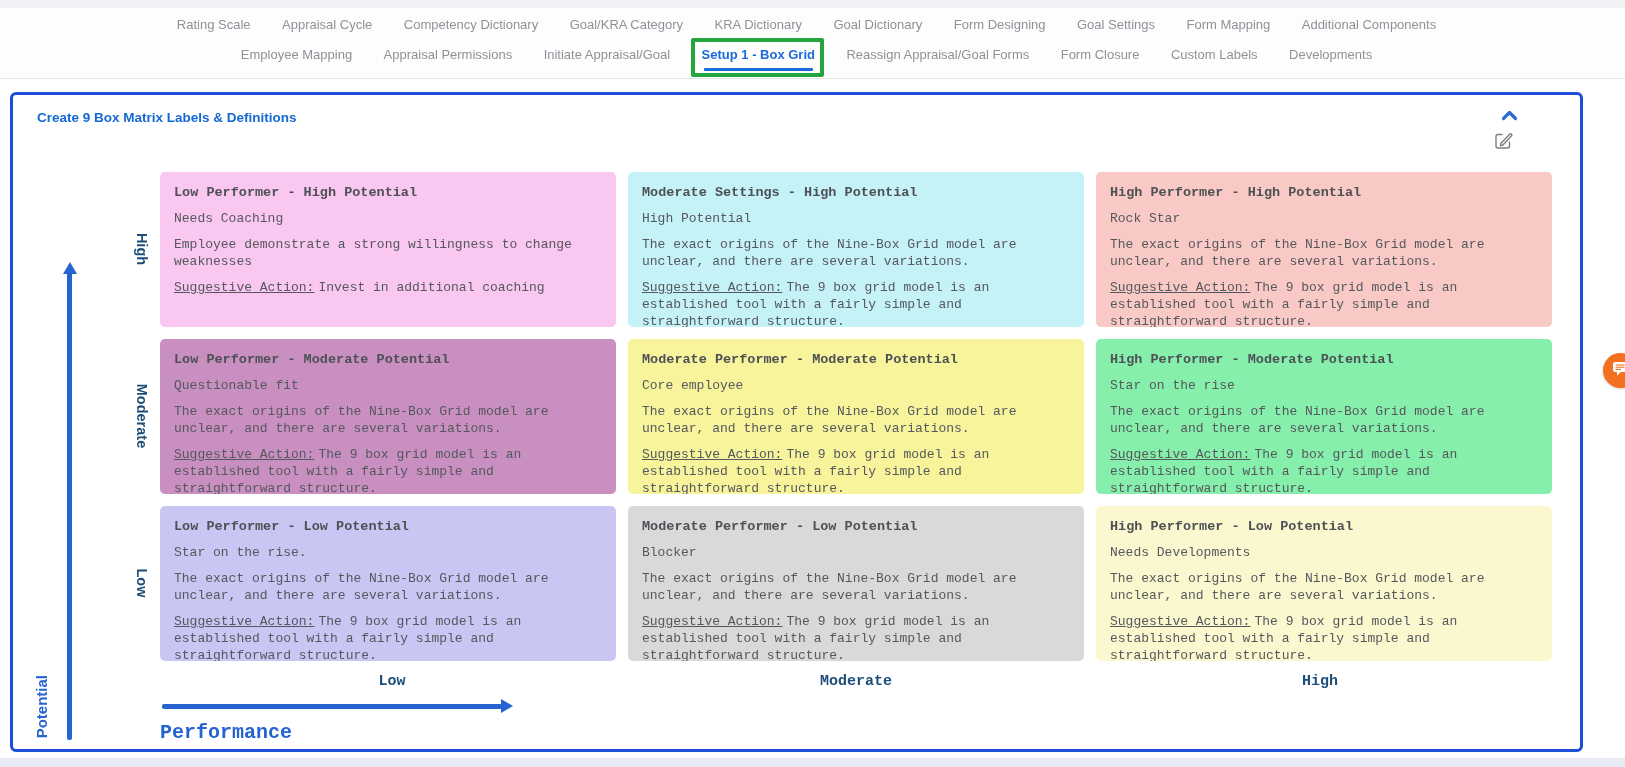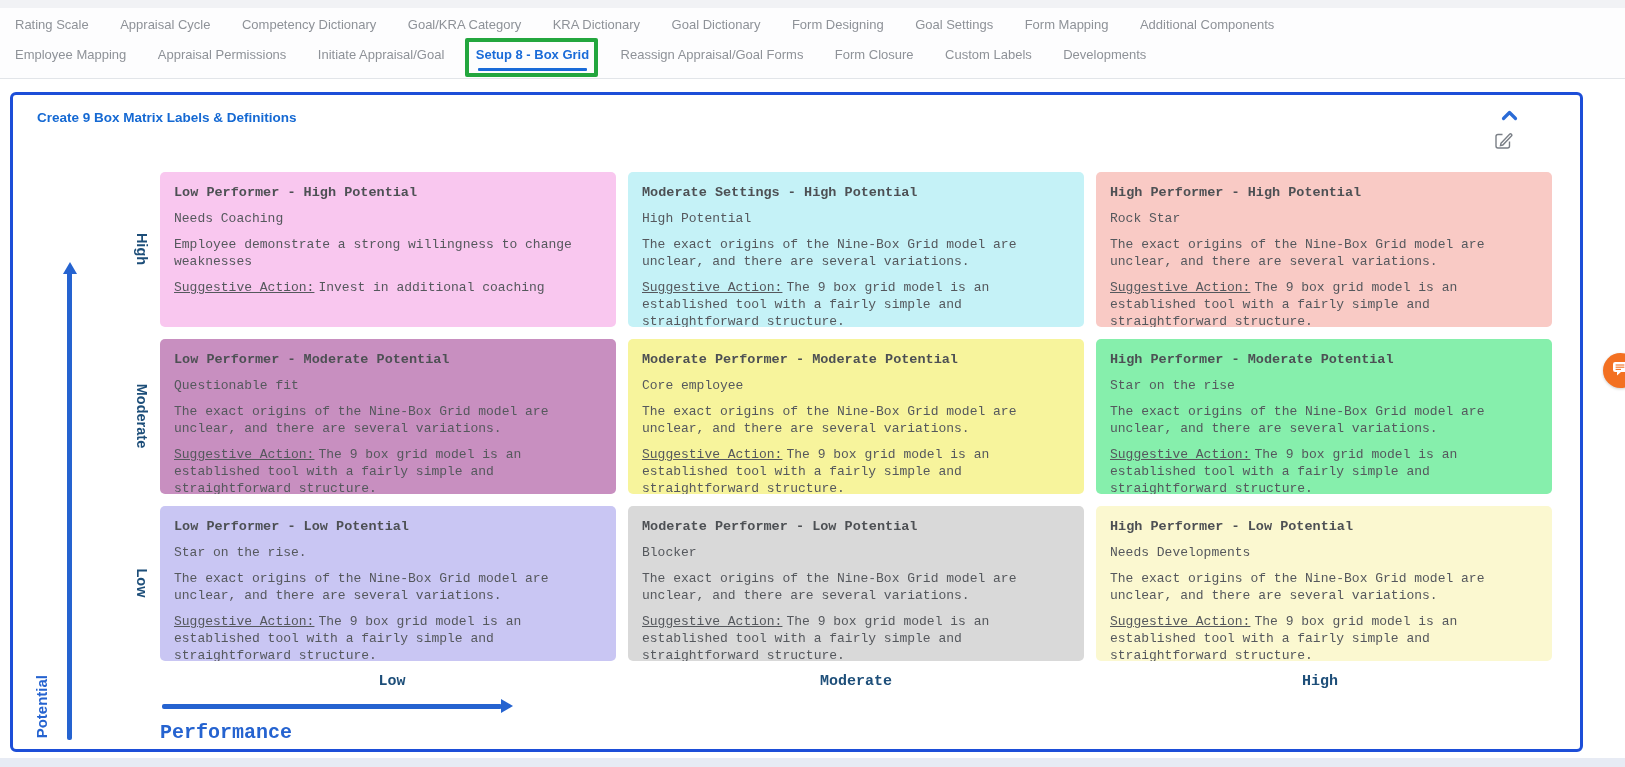--- a/index.html
+++ b/index.html
@@ -15,21 +15,21 @@
   .topnav {
     background: #fdfdfe;
     border-bottom: 1px solid #e2e5e9;
     padding: 0 0 0 15px;
     position: relative;
   }
   .topnav::before {
     content: ""; display: block; height: 8px; background: #f1f2f5;
     margin-left: -15px;
   }
-  .tab-row { white-space: nowrap; }
+  .tab-row { white-space: nowrap; text-align: center; }
   .tab-row.first { padding: 7px 0 8px 0; }
   .tab-row.second { padding: 4px 0 15px 0; }
   .tab {
     display: inline-block;
     font-size: 13px;
     color: #8e9298;
     margin-right: 27px;
     cursor: pointer;
     position: relative;
     line-height: 16px;
@@ -153,21 +153,21 @@
     <span class="tab">Form Designing</span>
     <span class="tab">Goal Settings</span>
     <span class="tab">Form Mapping</span>
     <span class="tab">Additional Components</span>
   </div>
   <div class="tab-row second">
     <span class="tab">Employee Mapping</span>
     <span class="tab">Appraisal Permissions</span>
     <span class="tab">Initiate Appraisal/Goal</span>
     <span class="tab active">
-      <span>Setup 8 - Box Grid</span>
+      <span>Setup 1 - Box Grid</span>
       <span class="underline"></span>
       <span class="green-frame"></span>
     </span>
     <span class="tab">Reassign Appraisal/Goal Forms</span>
     <span class="tab">Form Closure</span>
     <span class="tab">Custom Labels</span>
     <span class="tab">Developments</span>
   </div>
 </div>
 

